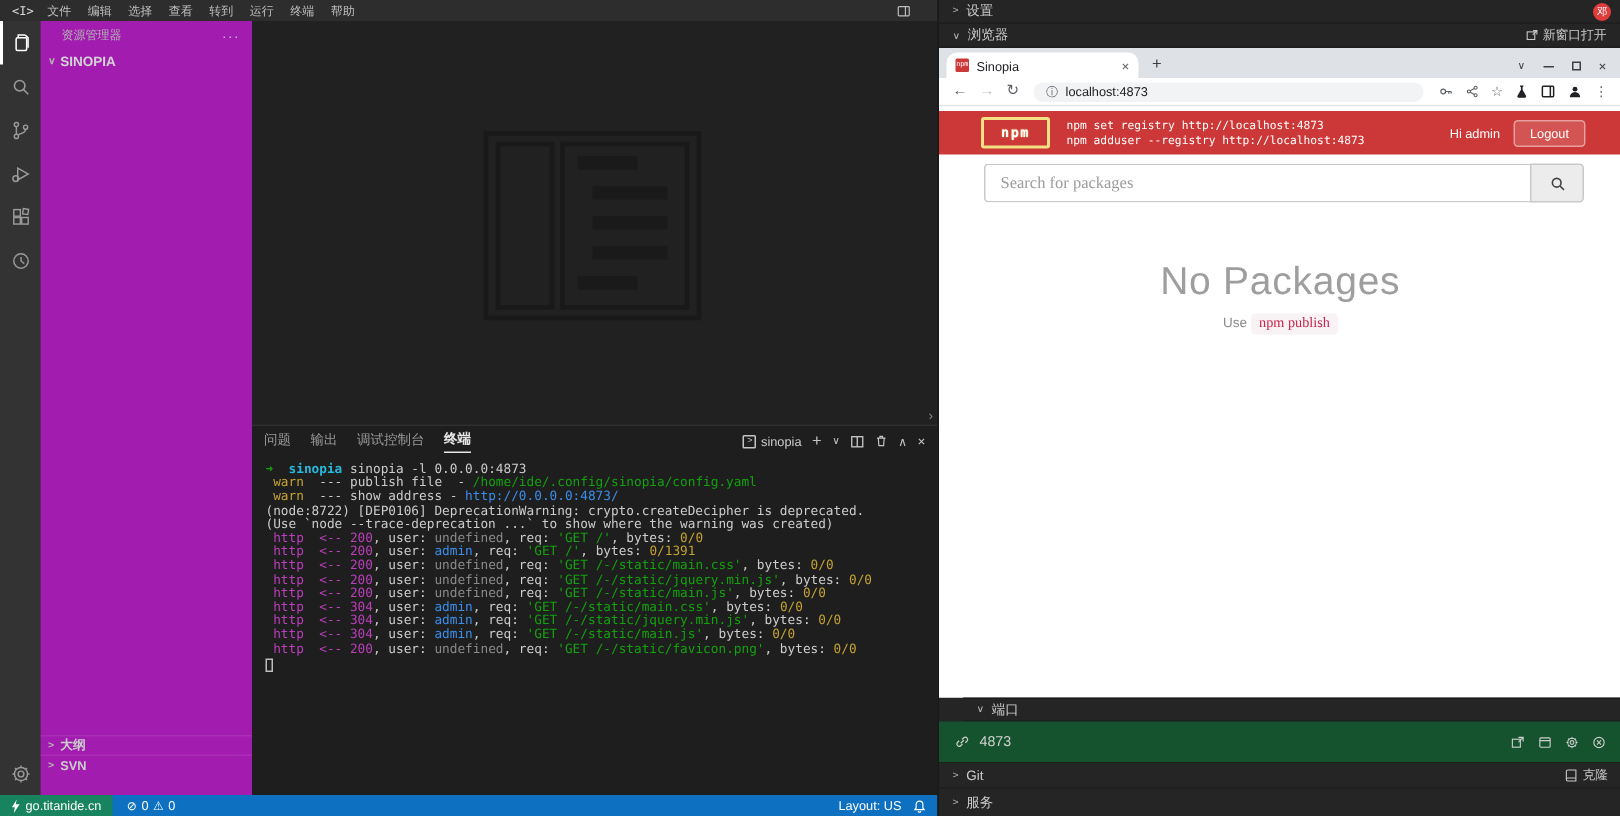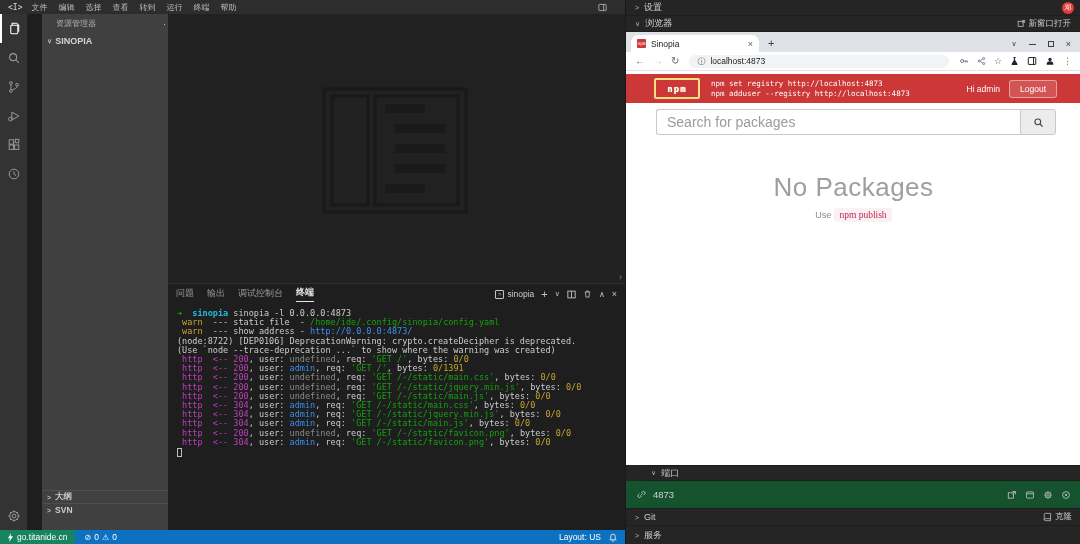--- a/index.html
+++ b/index.html
@@ -17,21 +17,21 @@
   .tb-menu span{cursor:default}
   .tb-right{margin-left:auto;margin-right:18px;color:#bdbdbd}
 
   
   .activitybar{left:0;top:14px;width:27px;height:516px;background:#333333;display:flex;flex-direction:column;align-items:stretch}
   .ab-item{height:29px;display:flex;align-items:center;justify-content:center;color:#9a9a9a}
   .ab-item.active{color:#ffffff;border-left:2px solid #fff}
   .ab-bottom{margin-top:auto}
 
   
-  .sidebar{left:42px;top:14px;width:141px;height:516px;background:#404040;color:#cccccc}
+  .sidebar{left:27px;top:14px;width:141px;height:516px;background:#a21caf;color:#cccccc}
   .sb-header{height:19px;display:flex;align-items:center;font-size:8px;color:#b3b3b3;padding:0 8px 0 14px}
   .sb-header .more{margin-left:auto;letter-spacing:1px;color:#c5c5c5;font-size:9px}
   .sb-root{height:15px;display:flex;align-items:center;font-size:9px;font-weight:bold;color:#d4d4d4;padding-left:5px;gap:3px;background:#2a2d2e00}
   .sb-bottom{position:absolute;left:0;bottom:14px;width:100%}
   .sb-sec{height:13px;display:flex;align-items:center;font-size:8.5px;font-weight:bold;color:#cccccc;
           padding-left:5px;gap:4px;border-top:1px solid rgba(255,255,255,.08)}
   .chev{font-size:7px;color:#b5b5b5;display:inline-block;transform:scaleY(.9)}
 
   
   .editor{left:168px;top:14px;width:457px;height:269px;background:#212121}
@@ -98,21 +98,21 @@
   .npm-logo .in{background:#cb3837;width:100%;height:100%;display:flex;align-items:center;justify-content:center;
                 color:#fff;font-family:"DejaVu Sans Mono",monospace;font-weight:bold;font-size:9px;letter-spacing:1px;
                 text-shadow:0 0 1px #f3e083}
   .npm-cmds{margin-left:11px;font-family:"DejaVu Sans Mono",monospace;font-size:7.5px;line-height:10px;color:#fff}
   .banner-right{margin-left:auto;display:flex;align-items:center;gap:9px}
   .hi{font-size:8.5px;color:#fff}
   .logout{font-size:8.5px;color:#fff;background:rgba(255,255,255,.14);border:1px solid rgba(255,255,255,.45);
           border-radius:3px;padding:3px 10px;cursor:pointer;font-family:"Liberation Sans",sans-serif}
   .searchrow{display:flex;margin:6px 25px 0 30px;height:26px}
   .searchrow input{flex:1;border:1px solid #c9c9c9;border-right:none;border-radius:3px 0 0 3px;padding:8px 10px;
-                   font-size:14px;color:#333;outline:none;font-family:Liberation Sans, sans-serif}
+                   font-size:11px;color:#333;outline:none;font-family:Liberation Serif, serif}
   .searchrow input::placeholder{color:#9c9c9c}
   .searchbtn{width:36px;background:#ececec;border:1px solid #c9c9c9;border-radius:0 3px 3px 0;display:flex;
              align-items:center;justify-content:center;color:#444;cursor:pointer}
   .empty{margin-top:37px;text-align:center}
   .empty h1{font-size:26px;font-weight:normal;color:#9e9e9e;letter-spacing:.5px}
   .hint{margin-top:7px;font-size:9px;color:#8a8a8a}
   .hint code{font-family:Liberation Serif, serif;font-size:9.5px;color:#c7254e;background:#f9f2f4;
              padding:2px 5px;border-radius:3px;margin-left:3px}
 
   
@@ -259,34 +259,33 @@
           <svg width="9" height="10" viewBox="0 0 16 16" fill="none" stroke="currentColor" stroke-width="1.4">
               <path d="M3 4.5h10M6.5 4V2.5h3V4M4.5 4.5l.7 9h5.6l.7-9"></path>
             </svg>
         </span>
         <span class="glyph" style="font-size:8px">∧</span>
         <span class="glyph">×</span>
       </div>
     </div>
     <div class="term-body">
         <div class="tline"><span class="t-green">➜  </span><span class="t-cyanb">sinopia</span><span class="t-def"> sinopia -l 0.0.0.0:4873</span></div>
-        <div class="tline"><span class="t-yellow"> warn </span><span class="t-def"> --- static file  - </span><span class="t-green">/home/ide/.config/sinopia/config.yaml</span></div>
+        <div class="tline"><span class="t-yellow"> warn </span><span class="t-def"> --- publish file  - </span><span class="t-green">/home/ide/.config/sinopia/config.yaml</span></div>
         <div class="tline"><span class="t-yellow"> warn </span><span class="t-def"> --- show address - </span><span class="t-blue">http://0.0.0.0:4873/</span></div>
         <div class="tline"><span class="t-def">(node:8722) [DEP0106] DeprecationWarning: crypto.createDecipher is deprecated.</span></div>
         <div class="tline"><span class="t-def">(Use `node --trace-deprecation ...` to show where the warning was created)</span></div>
         <div class="tline"><span class="t-magenta"> http  &lt;-- 200</span><span class="t-def">, user: </span><span class="t-dim">undefined</span><span class="t-def">, req: </span><span class="t-green">'GET /'</span><span class="t-def">, bytes: </span><span class="t-yellow">0/0</span></div>
         <div class="tline"><span class="t-magenta"> http  &lt;-- 200</span><span class="t-def">, user: </span><span class="t-blue">admin</span><span class="t-def">, req: </span><span class="t-green">'GET /'</span><span class="t-def">, bytes: </span><span class="t-yellow">0/1391</span></div>
         <div class="tline"><span class="t-magenta"> http  &lt;-- 200</span><span class="t-def">, user: </span><span class="t-dim">undefined</span><span class="t-def">, req: </span><span class="t-green">'GET /-/static/main.css'</span><span class="t-def">, bytes: </span><span class="t-yellow">0/0</span></div>
         <div class="tline"><span class="t-magenta"> http  &lt;-- 200</span><span class="t-def">, user: </span><span class="t-dim">undefined</span><span class="t-def">, req: </span><span class="t-green">'GET /-/static/jquery.min.js'</span><span class="t-def">, bytes: </span><span class="t-yellow">0/0</span></div>
         <div class="tline"><span class="t-magenta"> http  &lt;-- 200</span><span class="t-def">, user: </span><span class="t-dim">undefined</span><span class="t-def">, req: </span><span class="t-green">'GET /-/static/main.js'</span><span class="t-def">, bytes: </span><span class="t-yellow">0/0</span></div>
         <div class="tline"><span class="t-magenta"> http  &lt;-- 304</span><span class="t-def">, user: </span><span class="t-blue">admin</span><span class="t-def">, req: </span><span class="t-green">'GET /-/static/main.css'</span><span class="t-def">, bytes: </span><span class="t-yellow">0/0</span></div>
         <div class="tline"><span class="t-magenta"> http  &lt;-- 304</span><span class="t-def">, user: </span><span class="t-blue">admin</span><span class="t-def">, req: </span><span class="t-green">'GET /-/static/jquery.min.js'</span><span class="t-def">, bytes: </span><span class="t-yellow">0/0</span></div>
         <div class="tline"><span class="t-magenta"> http  &lt;-- 304</span><span class="t-def">, user: </span><span class="t-blue">admin</span><span class="t-def">, req: </span><span class="t-green">'GET /-/static/main.js'</span><span class="t-def">, bytes: </span><span class="t-yellow">0/0</span></div>
         <div class="tline"><span class="t-magenta"> http  &lt;-- 200</span><span class="t-def">, user: </span><span class="t-dim">undefined</span><span class="t-def">, req: </span><span class="t-green">'GET /-/static/favicon.png'</span><span class="t-def">, bytes: </span><span class="t-yellow">0/0</span></div>
-        <div class="tline"><span class="t-magenta"> http  &lt;-- 304</span><span class="t-def">, user: </span><span class="t-blue">admin</span><span class="t-def">, req: </span><span class="t-green">'GET /-/static/favicon.png'</span><span class="t-def">, bytes: </span><span class="t-yellow">0/0</span></div>
         <div class="tline"><span class="cursor"></span></div>
       </div>
   </div>
 
   <div class="abs statusbar">
     <div class="sb-remote">
       <svg width="7" height="9" viewBox="0 0 10 14" fill="#fff">
           <path d="M6 0L1 8h3l-1 6 6-9H5z"></path>
         </svg>
       <span>go.titanide.cn</span>

